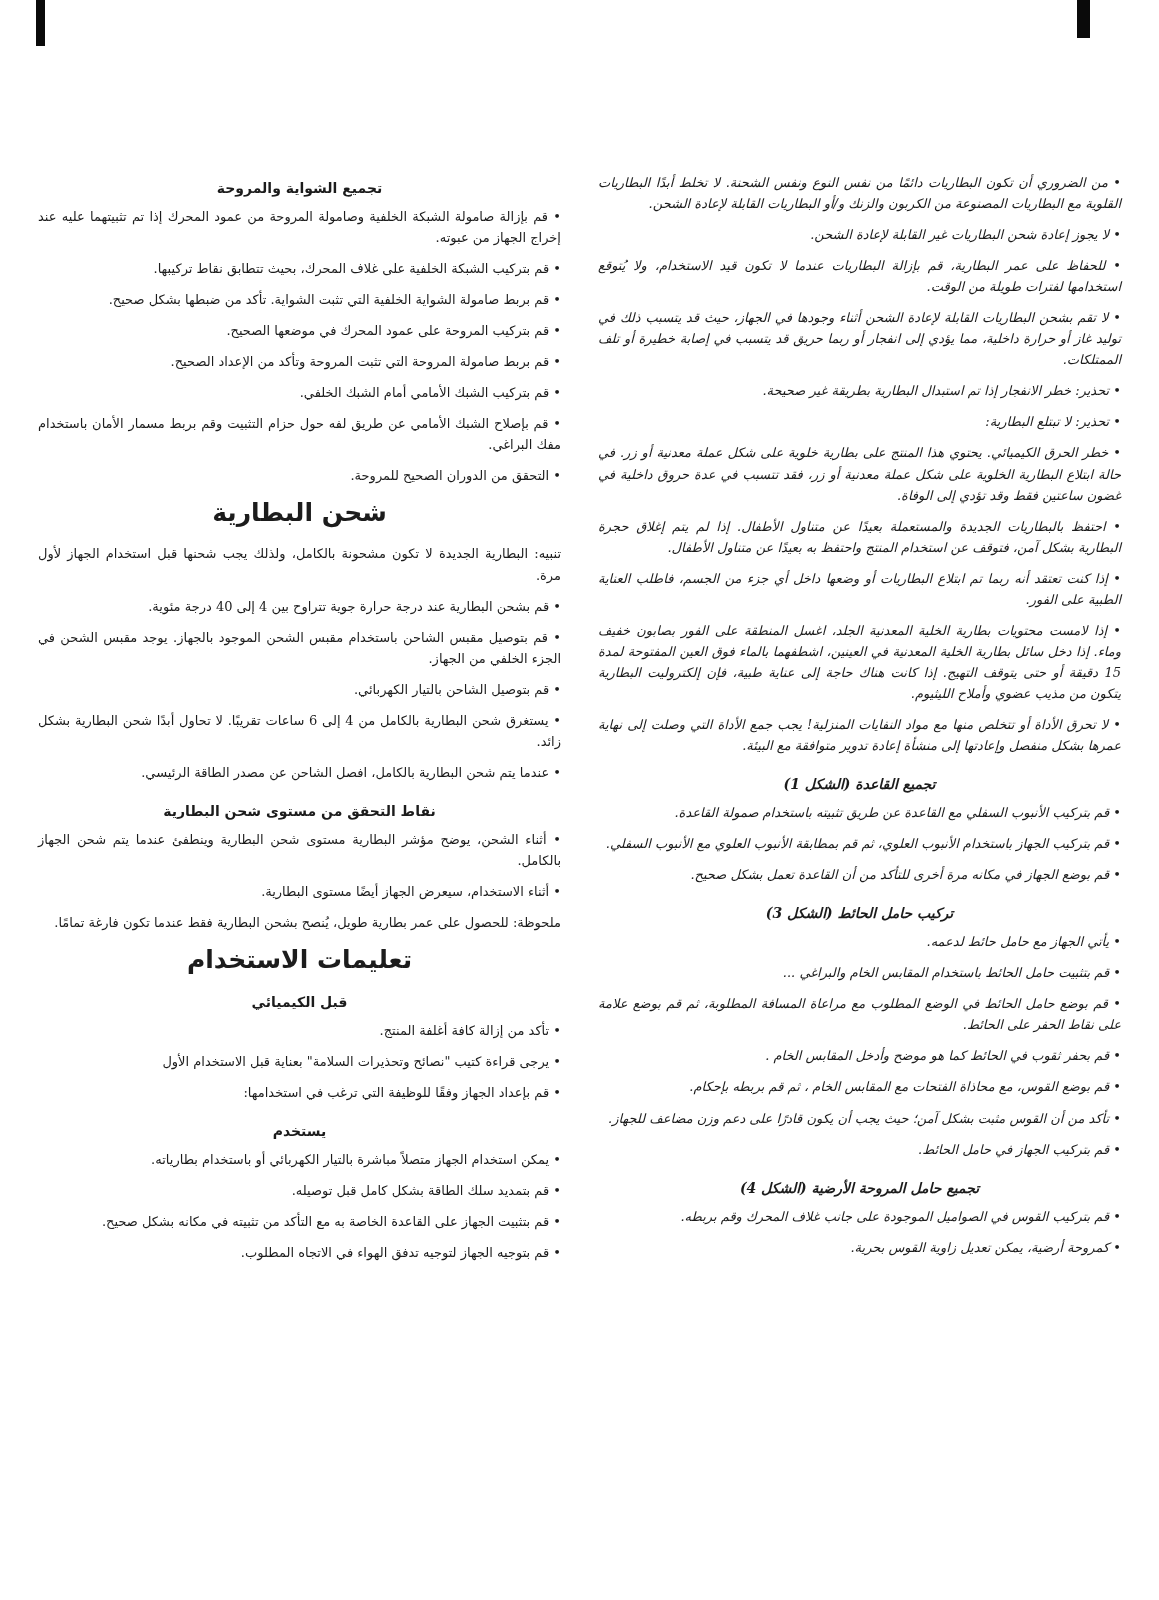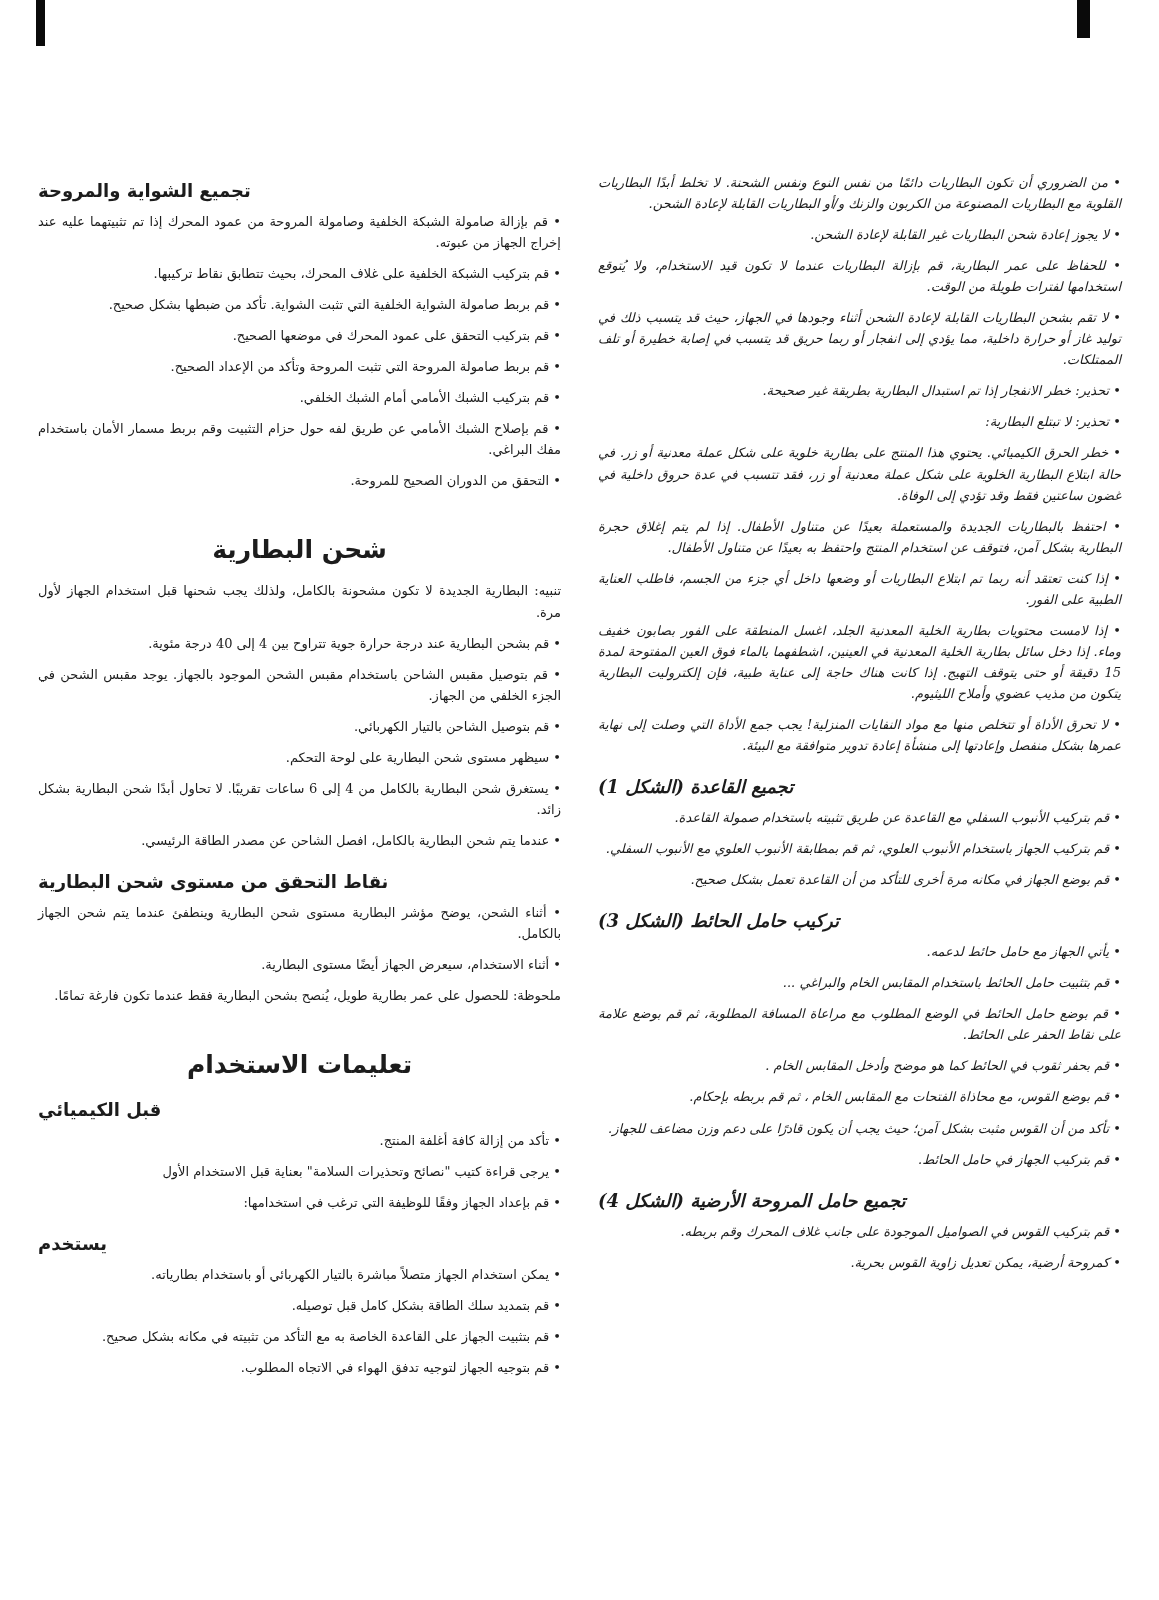--- a/index.html
+++ b/index.html
@@ -40,30 +40,30 @@
 
   .bullet, .para {
     font-size: 13px;
     line-height: 1.62;
     text-align: justify;
     margin: 0 0 10px 0;
   }
   .para { margin-top: 4px; }
 
   .h-small {
-    font-size: 18px;
+    font-size: 14px;
     font-weight: bold;
     margin: 20px 0 10px 0;
-    text-align: left;
+    text-align: center;
   }
   .h-large {
     font-size: 25px;
     font-weight: bold;
     text-align: center;
-    margin: 44px 0 16px 0;
+    margin: 12px 0 16px 0;
   }
 </style>
 </head>
 <body>
 
 <div class="crop-mark left"></div>
 <div class="crop-mark right"></div>
 
 <div class="page-columns">
   <div class="column col-right">
@@ -92,31 +92,30 @@
       <p class="bullet">• قم بتركيب الجهاز في حامل الحائط.</p>
       <h3 class="h-small">تجميع حامل المروحة الأرضية (الشكل 4)</h3>
       <p class="bullet">• قم بتركيب القوس في الصواميل الموجودة على جانب غلاف المحرك وقم بربطه.</p>
       <p class="bullet">• كمروحة أرضية، يمكن تعديل زاوية القوس بحرية.</p>
     </div>
   <div class="column col-left">
       <h3 class="h-small">تجميع الشواية والمروحة</h3>
       <p class="bullet">• قم بإزالة صامولة الشبكة الخلفية وصامولة المروحة من عمود المحرك إذا تم تثبيتهما عليه عند إخراج الجهاز من عبوته.</p>
       <p class="bullet">• قم بتركيب الشبكة الخلفية على غلاف المحرك، بحيث تتطابق نقاط تركيبها.</p>
       <p class="bullet">• قم بربط صامولة الشواية الخلفية التي تثبت الشواية. تأكد من ضبطها بشكل صحيح.</p>
-      <p class="bullet">• قم بتركيب التحقق على عمود المحرك في موضعها الصحيح.</p>
+      <p class="bullet">• قم بتركيب المروحة على عمود المحرك في موضعها الصحيح.</p>
       <p class="bullet">• قم بربط صامولة المروحة التي تثبت المروحة وتأكد من الإعداد الصحيح.</p>
       <p class="bullet">• قم بتركيب الشبك الأمامي أمام الشبك الخلفي.</p>
       <p class="bullet">• قم بإصلاح الشبك الأمامي عن طريق لفه حول حزام التثبيت وقم بربط مسمار الأمان باستخدام مفك البراغي.</p>
       <p class="bullet">• التحقق من الدوران الصحيح للمروحة.</p>
       <h2 class="h-large">شحن البطارية</h2>
       <p class="para">تنبيه: البطارية الجديدة لا تكون مشحونة بالكامل، ولذلك يجب شحنها قبل استخدام الجهاز لأول مرة.</p>
       <p class="bullet">• قم بشحن البطارية عند درجة حرارة جوية تتراوح بين 4 إلى 40 درجة مئوية.</p>
       <p class="bullet">• قم بتوصيل مقبس الشاحن باستخدام مقبس الشحن الموجود بالجهاز. يوجد مقبس الشحن في الجزء الخلفي من الجهاز.</p>
       <p class="bullet">• قم بتوصيل الشاحن بالتيار الكهربائي.</p>
-      <p class="bullet">• سيظهر مستوى شحن البطارية على لوحة التحكم.</p>
       <p class="bullet">• يستغرق شحن البطارية بالكامل من 4 إلى 6 ساعات تقريبًا. لا تحاول أبدًا شحن البطارية بشكل زائد.</p>
       <p class="bullet">• عندما يتم شحن البطارية بالكامل، افصل الشاحن عن مصدر الطاقة الرئيسي.</p>
       <h3 class="h-small">نقاط التحقق من مستوى شحن البطارية</h3>
       <p class="bullet">• أثناء الشحن، يوضح مؤشر البطارية مستوى شحن البطارية وينطفئ عندما يتم شحن الجهاز بالكامل.</p>
       <p class="bullet">• أثناء الاستخدام، سيعرض الجهاز أيضًا مستوى البطارية.</p>
       <p class="para">ملحوظة: للحصول على عمر بطارية طويل، يُنصح بشحن البطارية فقط عندما تكون فارغة تمامًا.</p>
       <h2 class="h-large">تعليمات الاستخدام</h2>
       <h3 class="h-small">قبل الكيميائي</h3>
       <p class="bullet">• تأكد من إزالة كافة أغلفة المنتج.</p>
       <p class="bullet">• يرجى قراءة كتيب "نصائح وتحذيرات السلامة" بعناية قبل الاستخدام الأول</p>

